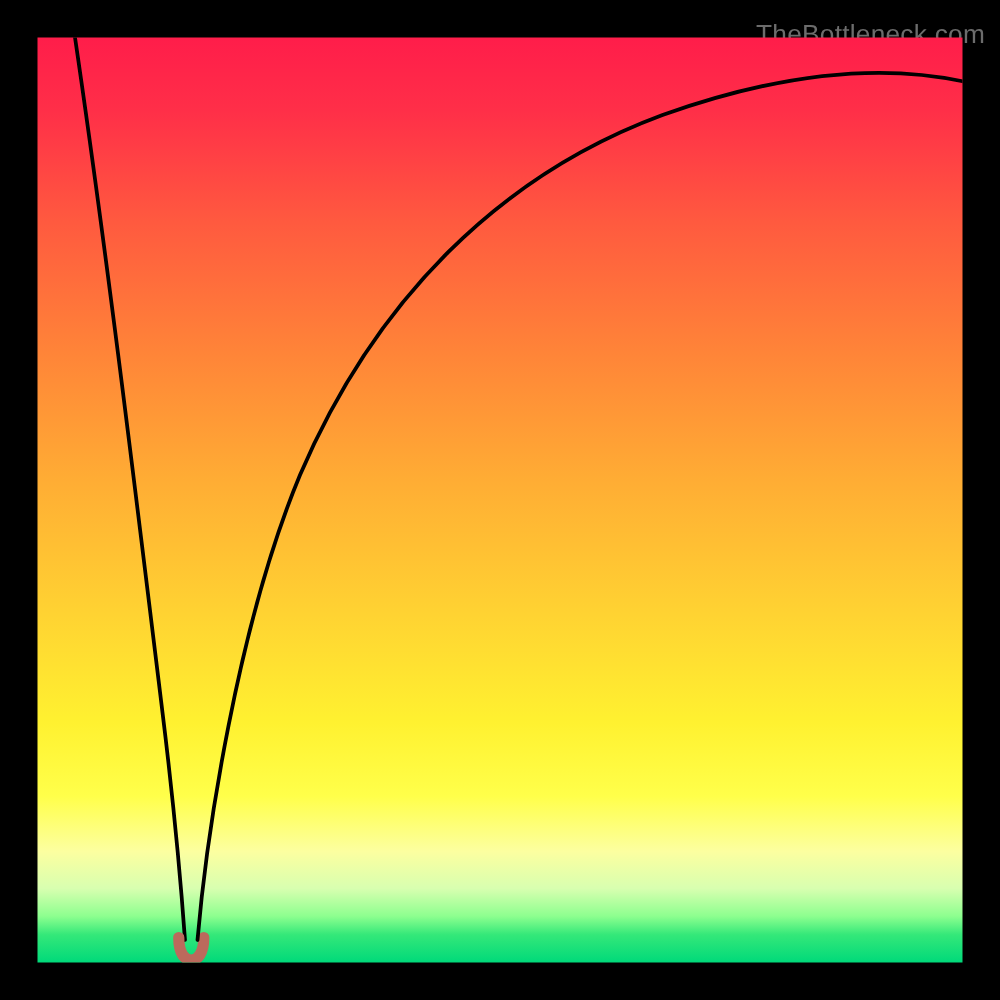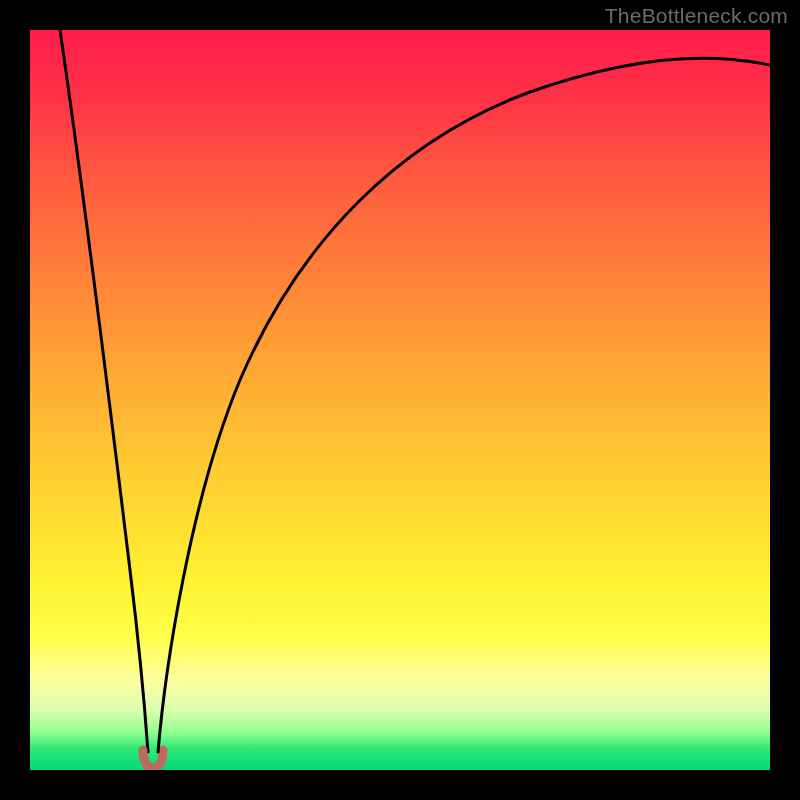--- a/index.html
+++ b/index.html
@@ -46,21 +46,21 @@
     );
   }
   svg.curve {
     position: absolute;
     inset: 0;
     width: 740px;
     height: 740px;
   }
   .watermark {
     position: absolute;
-    top: 4px;
+    top: 16px;
     right: 12px;
     color: #6c6c6c;
     font-size: 21px;
     font-weight: 500;
     letter-spacing: 0.2px;
   }
 </style>
 </head>
 <body>
 

